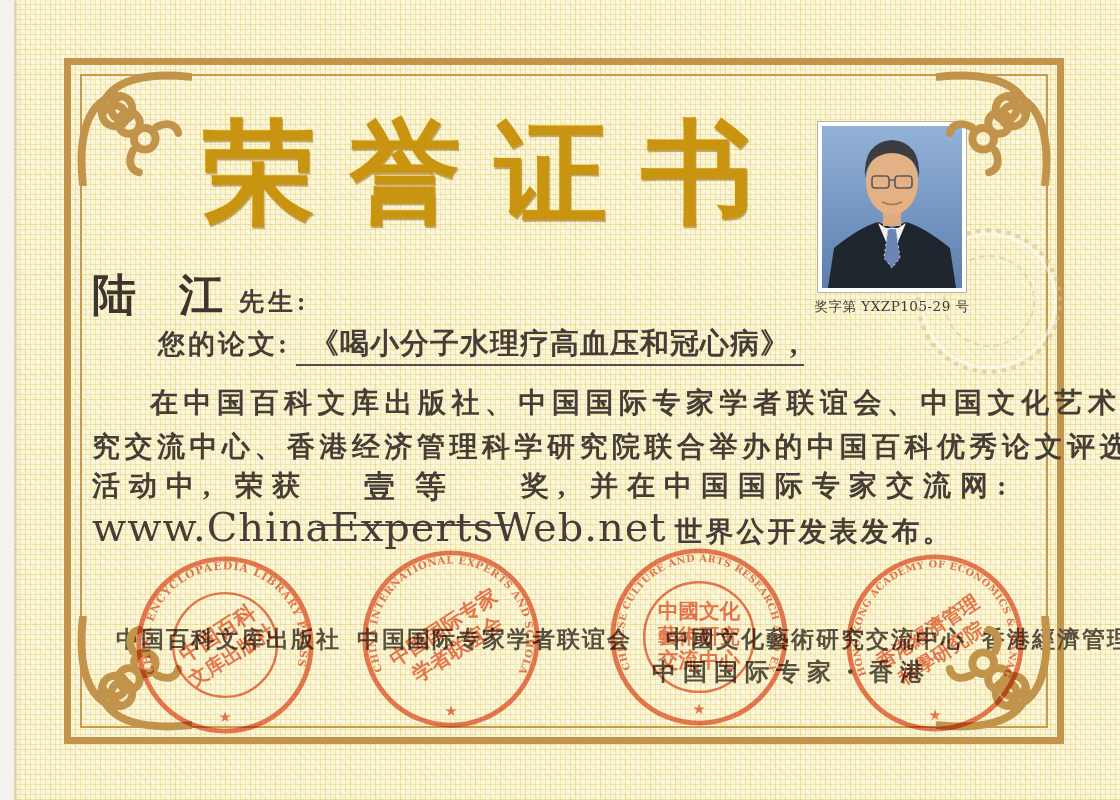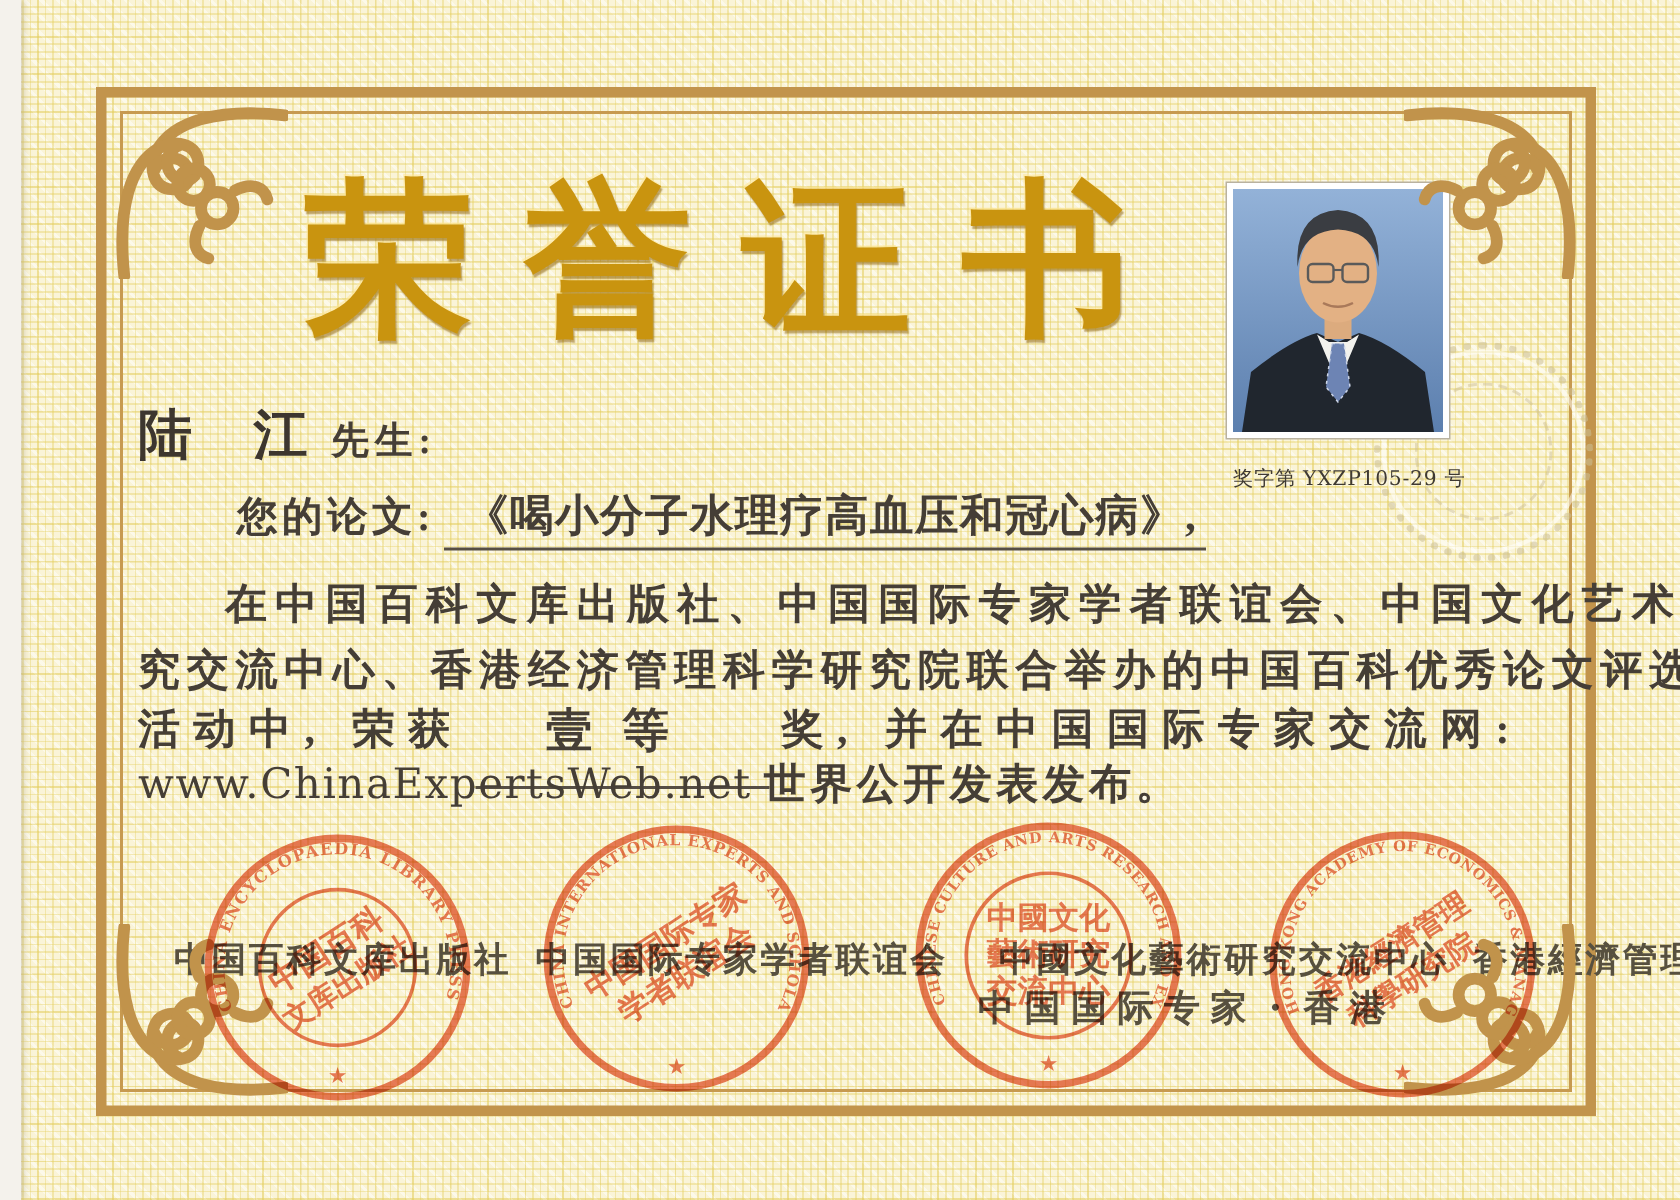--- a/index.html
+++ b/index.html
@@ -29,43 +29,43 @@
   
   .title { position:absolute; left:170px; top:98px; width:650px; text-align:center;
     font-size:112px; font-weight:bold; letter-spacing:34px; color:#c9940f;
     text-shadow:1px 2px 1px rgba(140,96,8,.55), -1px -1px 0 rgba(255,230,150,.6);
     font-family:"DejaVu Serif", serif; white-space:nowrap; }
 
   
   .photo-wrap { position:absolute; left:818px; top:122px; width:148px; }
   .photo { width:148px; height:170px; background:#fff; padding:4px; box-shadow:0 0 0 1px #b9b2a0; }
   .photo svg { display:block; width:100%; height:100%; }
-  .photo-caption { margin-top:18px; width:170px; margin-left:-11px; text-align:right;
+  .photo-caption { margin-top:6px; width:170px; margin-left:-11px; text-align:center;
     font-size:13.5px; color:#3f3a33; letter-spacing:.5px; font-family:"DejaVu Serif", serif; }
 
   
   .txt { position:absolute; color:#453e36; white-space:nowrap; }
   .name-line { left:92px; top:266px; }
-  .name { font-size:36px; font-weight:bold; letter-spacing:16px; color:#3d362f; }
+  .name { font-size:44px; font-weight:bold; letter-spacing:16px; color:#3d362f; }
   .honorific { font-size:25px; font-weight:bold; letter-spacing:4px; margin-left:0; }
 
   .paper-line { left:158px; top:324px; font-size:27px; font-weight:600; }
   .paper-label { letter-spacing:3px; }
   .paper-title { font-size:29px; letter-spacing:1px; border-bottom:2px solid #564e44; padding:0 6px 5px 14px; margin-left:6px; }
 
   .body1 { left:150px; top:384px; font-size:28px; font-weight:600; letter-spacing:5.5px; }
   .body2 { left:92px;  top:428px; font-size:28px; font-weight:600; letter-spacing:4.5px; }
   .body3 { left:92px;  top:466px; font-size:28px; font-weight:600; }
   .b3pre  { letter-spacing:9px; }
   .award  { display:inline-block; width:196px; text-align:center; font-size:31px;
             letter-spacing:20px; border-bottom:2px solid #564e44; padding-bottom:16px;
             margin:0 8px; vertical-align:-2px; }
   .b3post { letter-spacing:9px; }
   .body4 { left:92px; top:504px; font-size:28px; }
-  .website { font-family:"DejaVu Serif", serif; font-size:28px; letter-spacing:1px; font-weight:500; }
+  .website { font-family:"DejaVu Serif", serif; font-size:40px; letter-spacing:1px; font-weight:500; }
   .b4post { font-weight:bold; letter-spacing:3px; margin-left:8px; }
 
   .issue { left:162px; top:546px; font-size:27px; font-weight:bold; letter-spacing:9px; color:#3d362f; }
 
   .issuers { left:116px; top:624px; font-size:23px; font-weight:600; letter-spacing:2px; color:#57503f; z-index:1; }
   .issuers span { margin-right:16px; }
   .issuers .gap { margin-right:34px; }
   .dateline { left:652px; top:656px; font-size:24px; font-weight:600; letter-spacing:7px; color:#57503f; z-index:1; }
 
   

